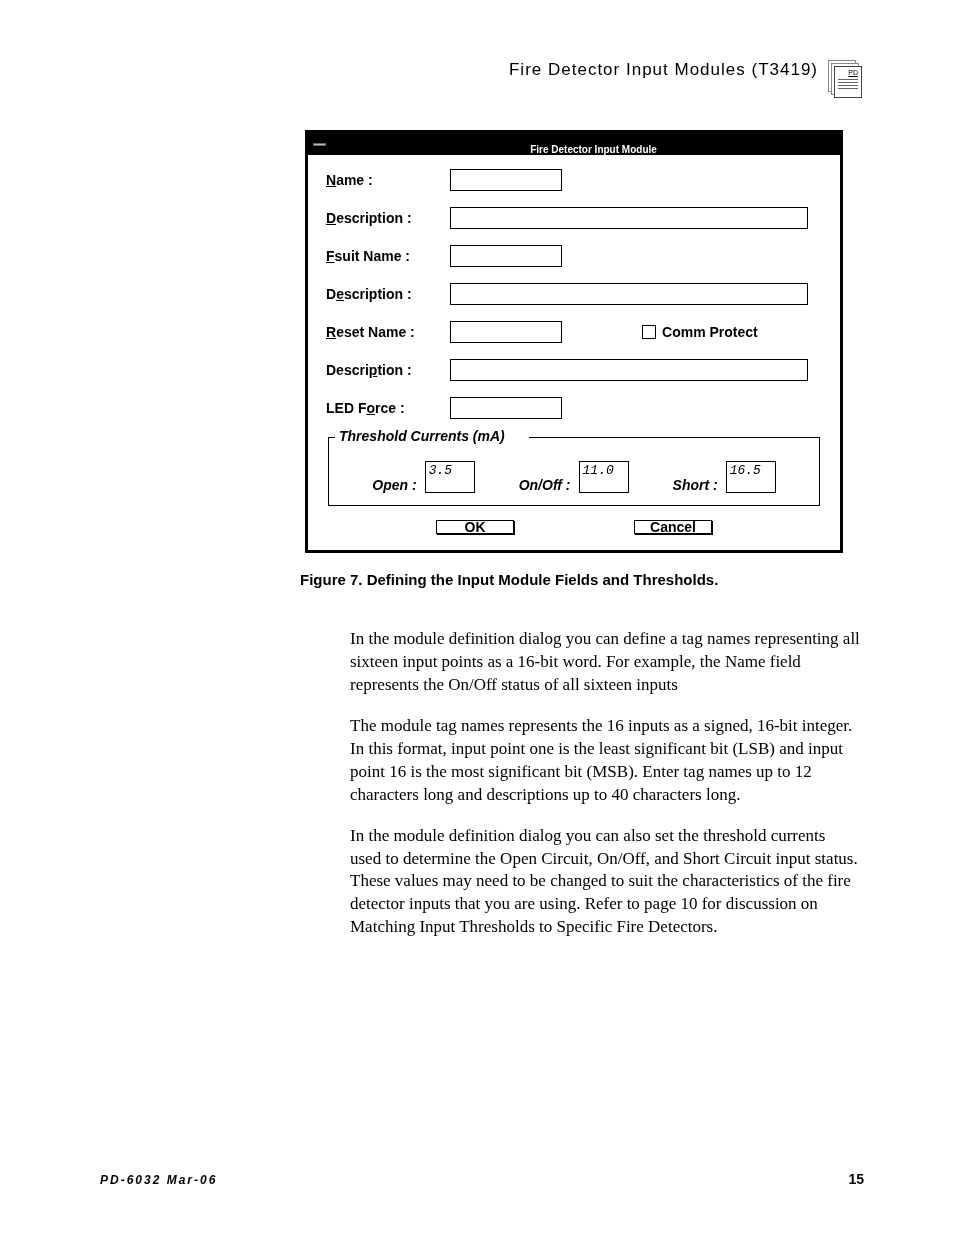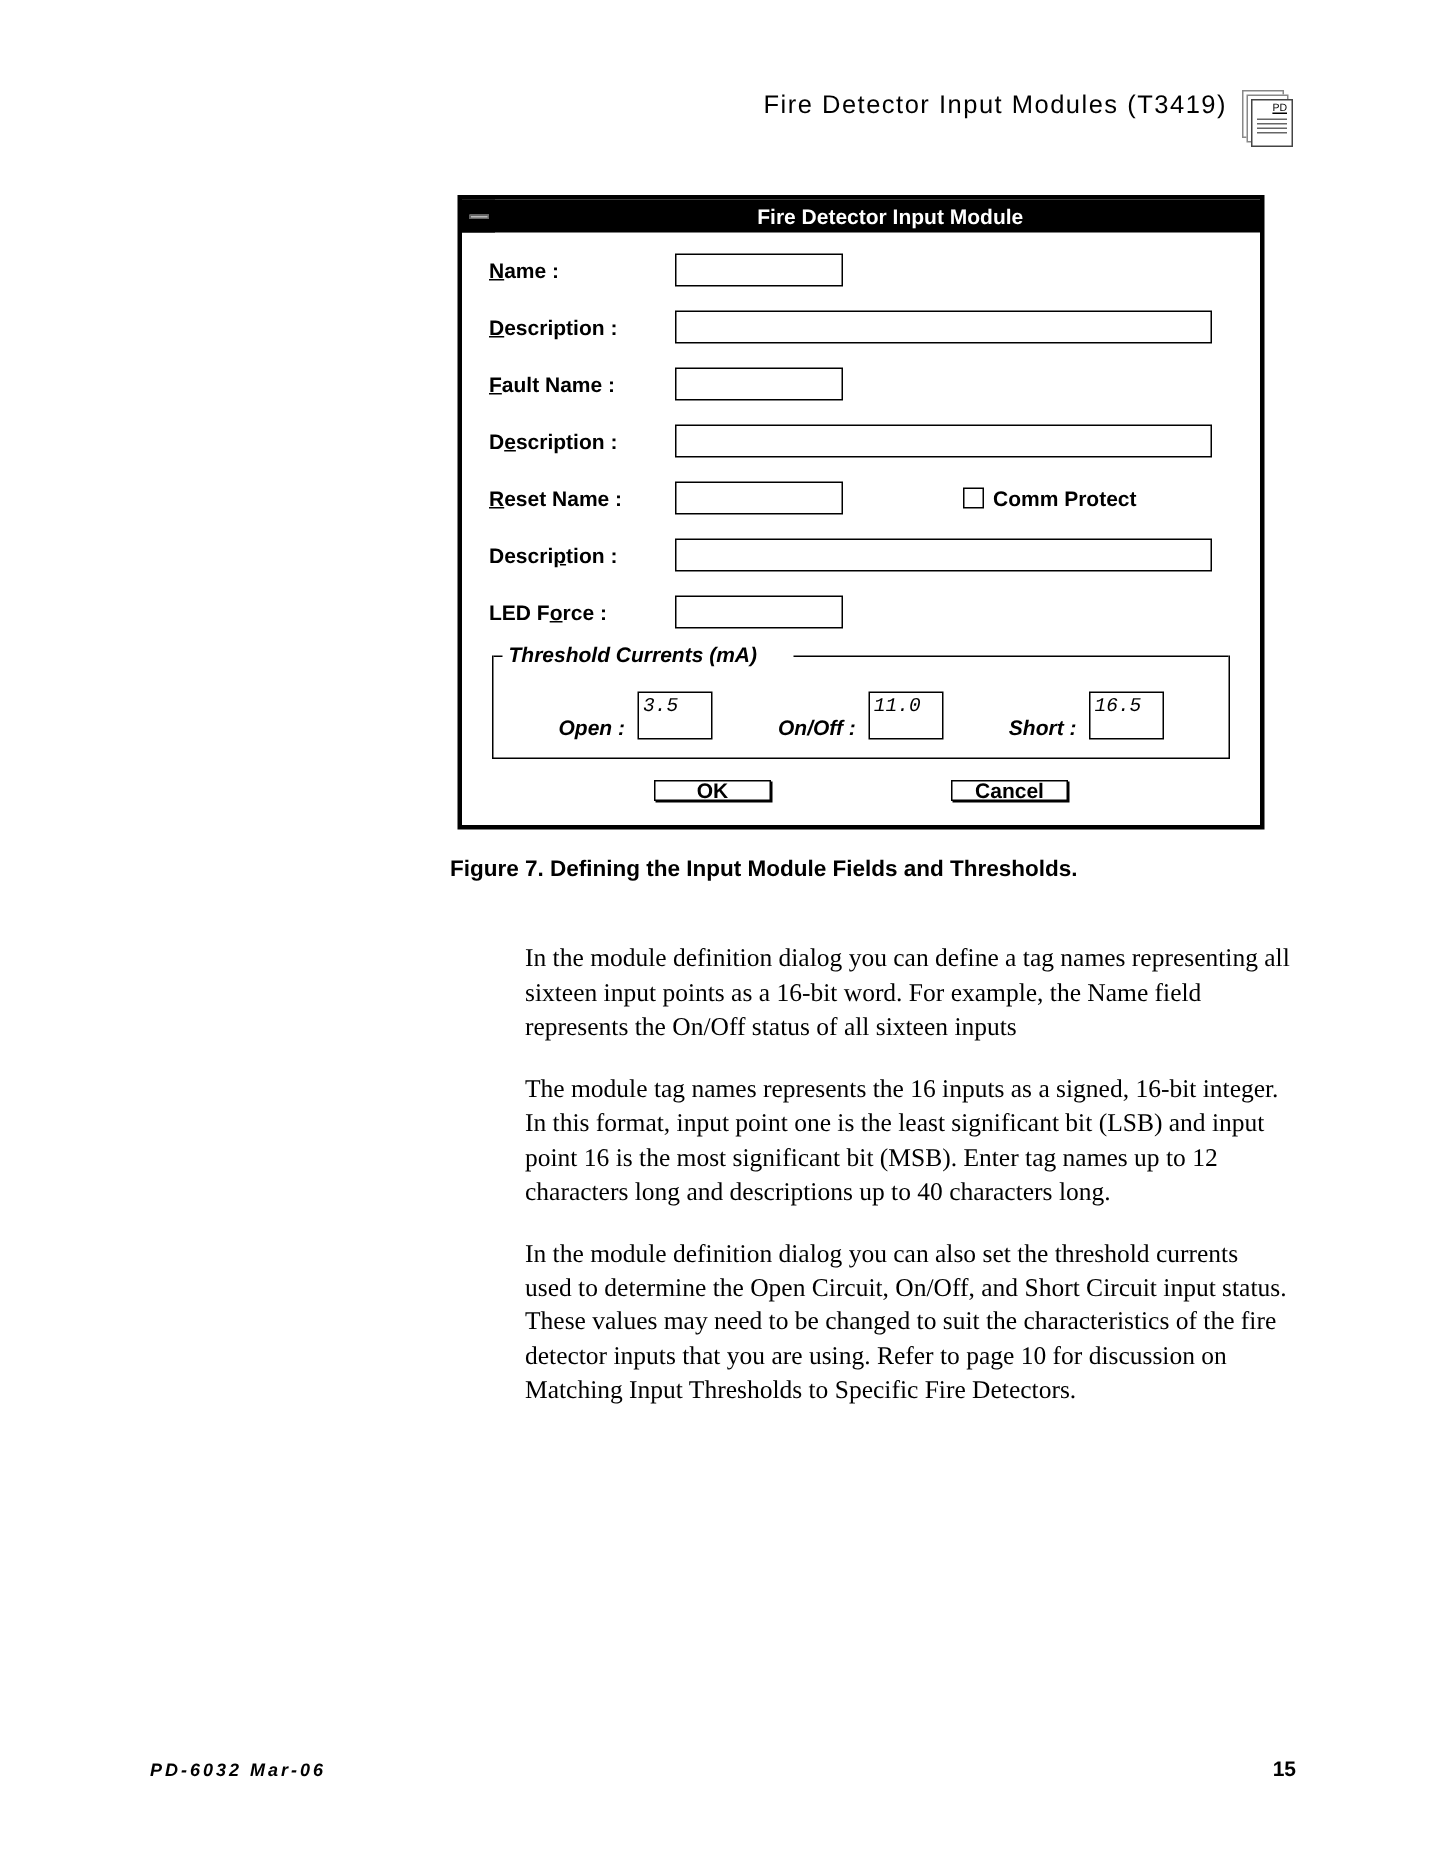--- a/index.html
+++ b/index.html
@@ -72,25 +72,25 @@
   .dialog {
     width: 538px;
     margin-left: 215px;
     border: 3px solid #000;
     background: #fff;
   }
   .titlebar {
     background: #000;
     color: #fff;
     display: flex;
-    align-items: center;
+    align-items: flex-end;
     height: 22px;
     font-family: Arial, Helvetica, sans-serif;
     font-weight: bold;
-    font-size: 14px;
+    font-size: 10px;
     gap: 39px;
   }
   .sysmenu {
     width: 22px;
     height: 22px;
     background: #000;
     display: flex;
     align-items: center;
     justify-content: center;
     border-right: 0;
@@ -258,21 +258,21 @@
     <div class="form">
       <div class="row">
         <span class="label"><span class="ul">N</span><span>ame :</span></span>
         <div class="txtbox w110"></div>
       </div>
       <div class="row">
         <span class="label"><span class="ul">D</span><span>escription :</span></span>
         <div class="txtbox w360"></div>
       </div>
       <div class="row">
-        <span class="label"><span class="ul">F</span><span>ault Name :</span></span>
+        <span class="label"><span class="ul">F</span><span>suit Name :</span></span>
         <div class="txtbox w110"></div>
       </div>
       <div class="row">
         <span class="label"><span>D</span><span class="ul">e</span><span>scription :</span></span>
         <div class="txtbox w360"></div>
       </div>
       <div class="row">
         <span class="label"><span class="ul">R</span><span>eset Name :</span></span>
         <div class="txtbox w110"></div>
         <div class="commprotect">

